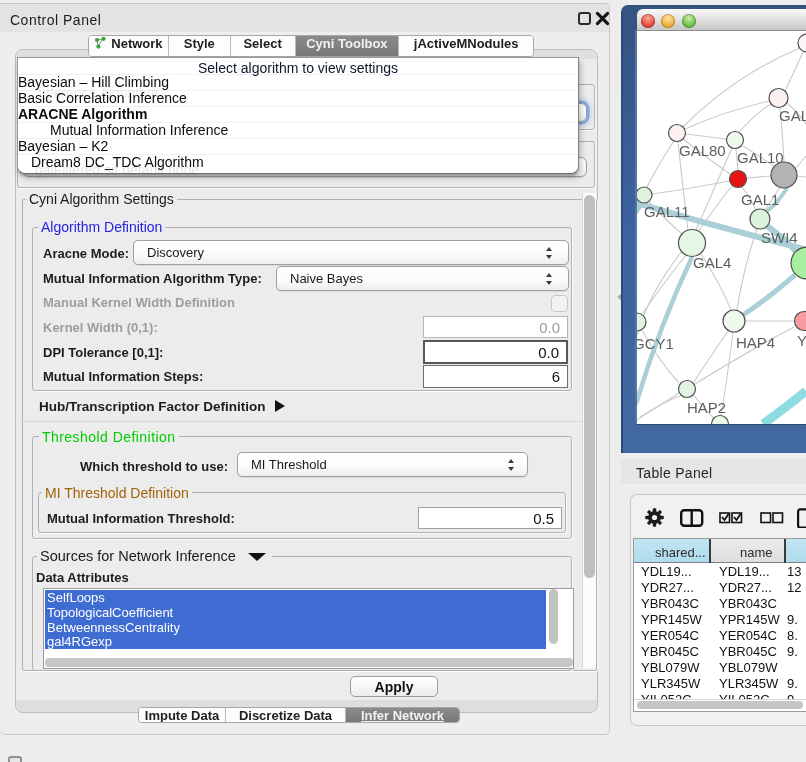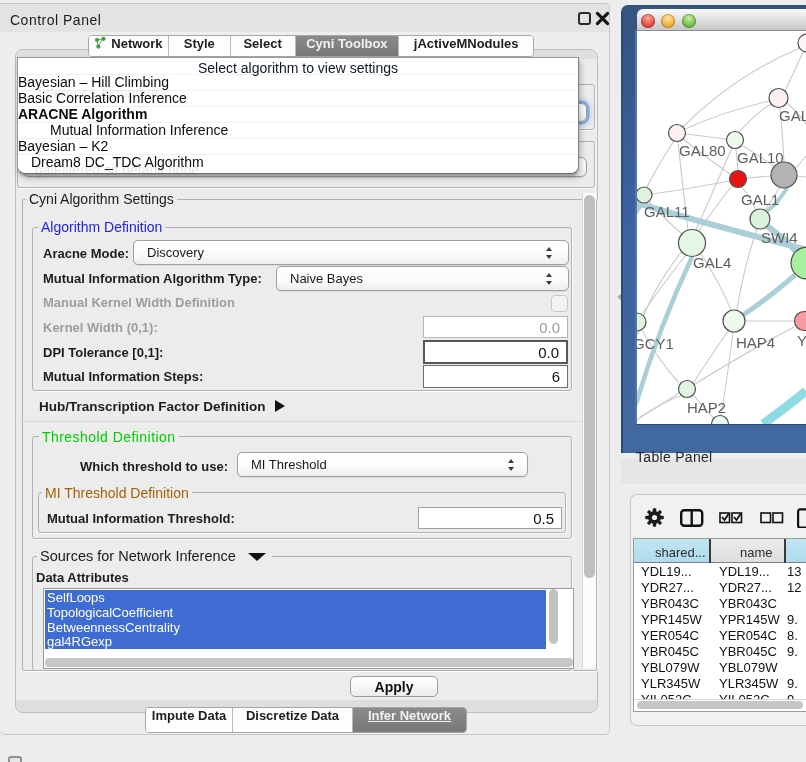--- a/index.html
+++ b/index.html
@@ -131,21 +131,21 @@
 
   <div class="abs" style="left:43px; top:588px; width:531px; height:81px; background:#ffffff; border:1px solid #9b9b9b;"></div>
   <div class="abs" style="left:45px; top:590px; width:501px; height:59px; background:#3f6cd3;"></div>
   <div class="abs" style="left:47px; top:591px; font:13px 'Liberation Sans',sans-serif; color:#fff; line-height:14.8px;">SelfLoops<br>TopologicalCoefficient<br>BetweennessCentrality<br>gal4RGexp</div>
   <div class="abs" style="left:549px; top:589px; width:9px; height:55px; background:#c2c2c2; border-radius:4.5px;"></div>
   <div class="abs" style="left:44px; top:655px; width:529px; height:13px; background:#fff;"></div>
   <div class="abs" style="left:45px; top:658px; width:528px; height:8.5px; background:#c6c6c6; border-radius:4px;"></div>
 
   <div class="abs" style="left:350px; top:676px; width:88px; height:21px; background:linear-gradient(180deg,#ffffff,#ececec); border:1px solid #9d9d9d; border-radius:5px; text-align:center; font:bold 14px 'Liberation Sans',sans-serif; color:#111; line-height:20px;">Apply</div>
 
-  <div class="tabbar" style="left:145px; top:707px; width:322px; height:26px;">
+  <div class="tabbar" style="left:138px; top:707px; width:322px; height:16px;">
     <div class="seg" style="width:87px;">Impute Data</div>
     <div class="seg" style="width:120px;">Discretize Data</div>
     <div class="seg sel" style="width:113px;text-decoration:underline;">Infer Network</div>
   </div>
 
   <div class="abs" style="left:617px; top:293px; width:0; height:0; border-right:5px solid #a8a8a8; border-top:4px solid transparent; border-bottom:4px solid transparent;"></div>
 
   <div class="abs" style="left:8px; top:756px; width:14px; height:14px; background:#e6e6e6; border:2px solid #8f8f8f; border-radius:3px;"></div>
 
   <div class="abs" id="netwin" style="left:621px; top:5px; width:185px; height:448px; background:linear-gradient(180deg,#35537f 0%, #3c61a0 45%, #42699f 100%); border-radius:7px 0 0 0;"></div>
@@ -228,21 +228,21 @@
       <text x="761" y="243">SWI4</text>
       <text x="693" y="268">GAL4</text>
       <text x="633" y="349">GCY1</text>
       <text x="736" y="348">HAP4</text>
       <text x="797" y="346">Y</text>
       <text x="687" y="413">HAP2</text>
     </g>
   </svg>
 
   <div class="abs" style="left:621px; top:459px; width:185px; height:25px; background:#e6e6e6;"></div>
-  <div class="abs" style="left:636px; top:449px; font:14px 'Liberation Sans',sans-serif; color:#262626; letter-spacing:0.3px;">Table Panel</div>
+  <div class="abs" style="left:636px; top:465px; font:14px 'Liberation Sans',sans-serif; color:#262626; letter-spacing:0.3px;">Table Panel</div>
 
   <div class="abs" style="left:630px; top:494px; width:185px; height:232px; background:#f1f1f1; border:1px solid #c9c9c9; border-radius:7px 0 0 7px; border-right:none;"></div>
 
   <svg class="abs" style="left:645px; top:508px;" width="165" height="20" viewBox="0 0 165 20">
     <g>
       <g fill="#1c1c1c" transform="translate(9.5,9.5)">
         <circle r="6.4"></circle>
         <g>
             <rect x="-1.7" y="-9.3" width="3.4" height="18.6" rx="1"></rect>
           </g>

